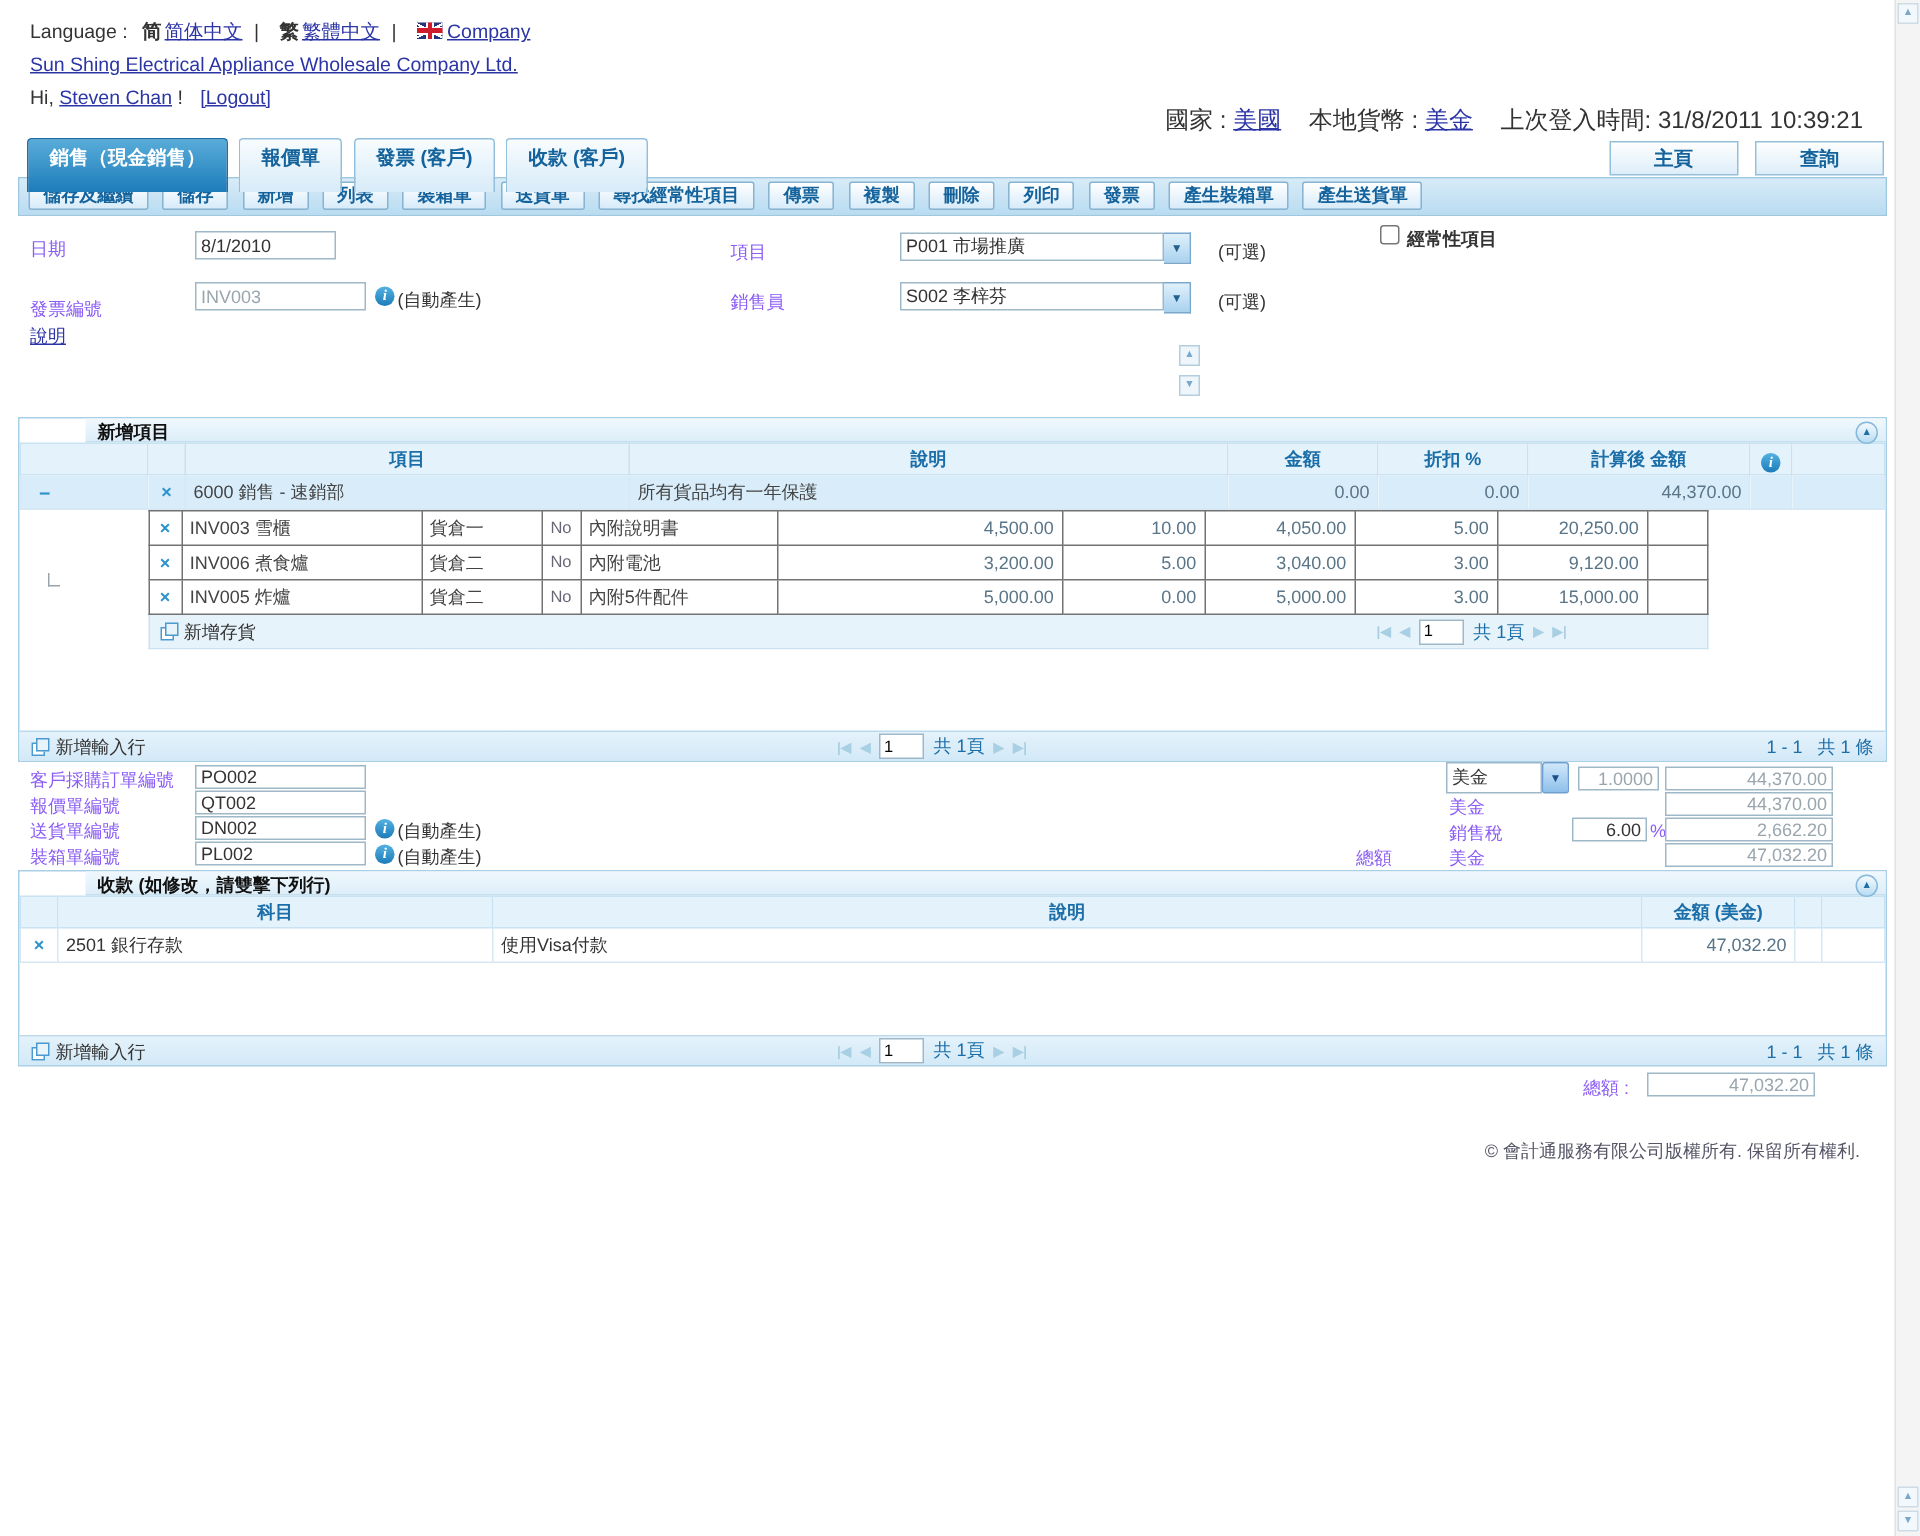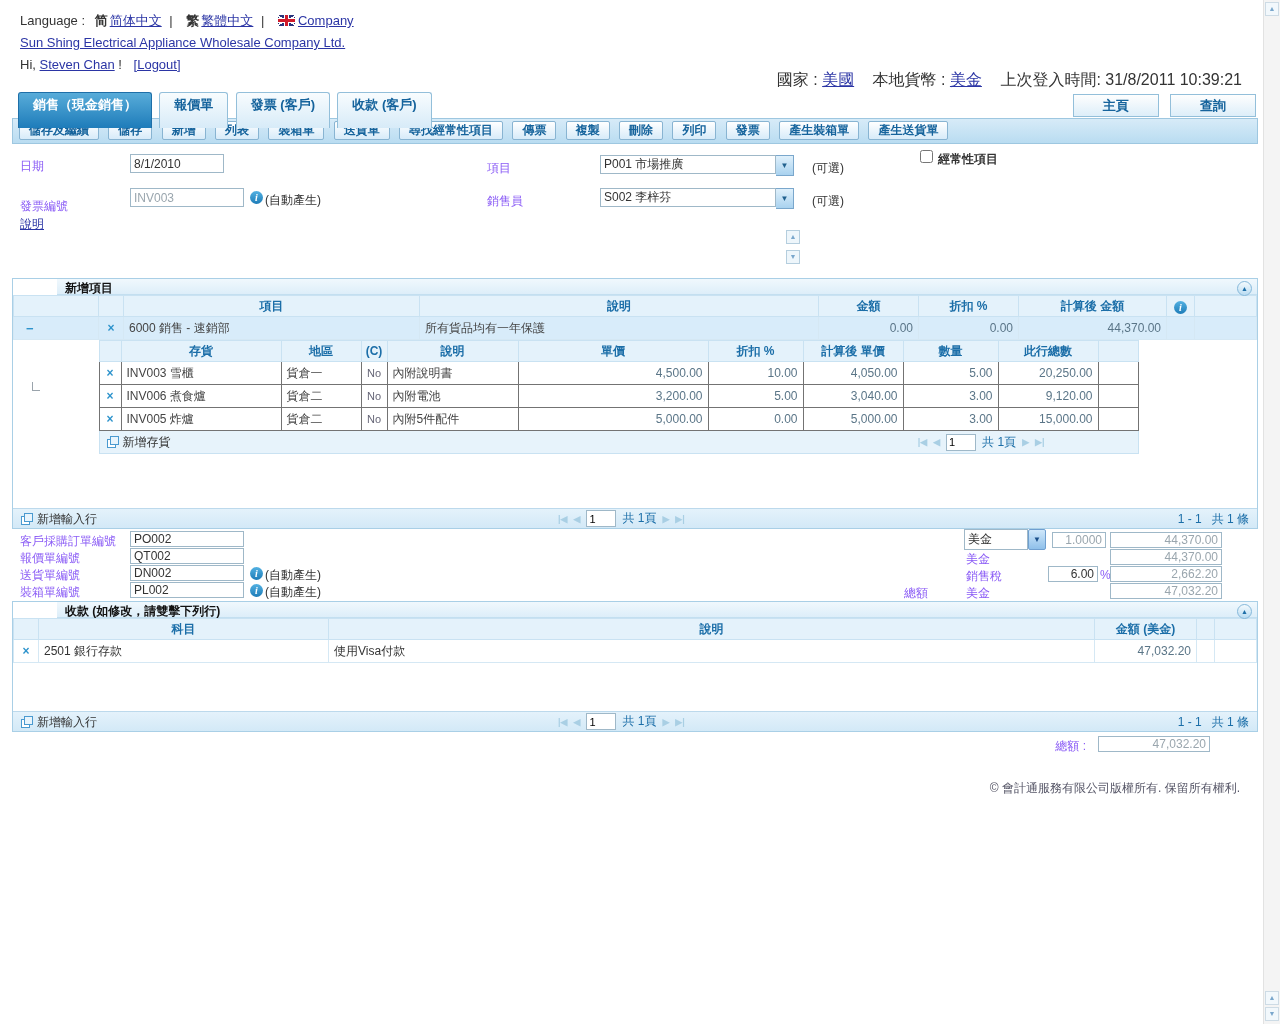--- a/index.html
+++ b/index.html
@@ -264,33 +264,20 @@
                   <col style="width:26px">
                   <col>
                   <col style="width:190px">
                   <col style="width:95px">
                   <col style="width:100px">
                   <col style="width:95px">
                   <col style="width:100px">
                   <col style="width:40px">
                 </colgroup>
             <tbody>
-                  <tr>
-              <th></th>
-              <th>存貨</th>
-              <th>地區</th>
-              <th>(C)</th>
-              <th>說明</th>
-              <th>單價</th>
-              <th>折扣 %</th>
-              <th>計算後 單價</th>
-              <th>數量</th>
-              <th>此行總數</th>
-              <th></th>
-            </tr>
             <tr>
               <td class="xcell"><span class="gl-x"></span></td>
               <td>INV003 雪櫃</td>
               <td>貨倉一</td>
               <td class="ccell">No</td>
               <td>內附說明書</td>
               <td class="numcell">4,500.00</td>
               <td class="numcell">10.00</td>
               <td class="numcell">4,050.00</td>
               <td class="numcell">5.00</td>

